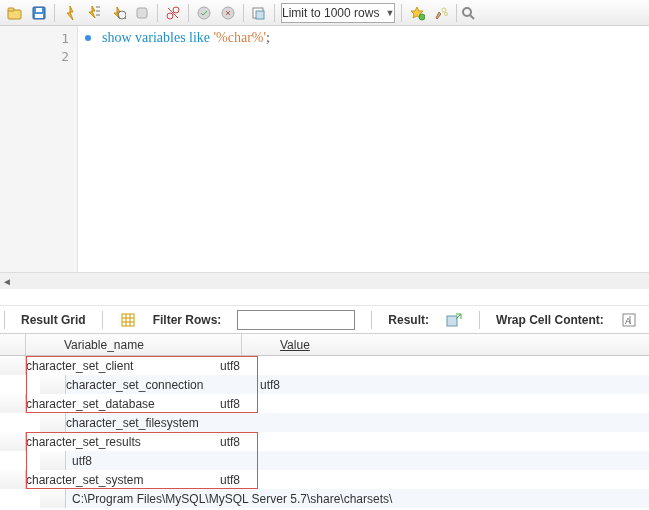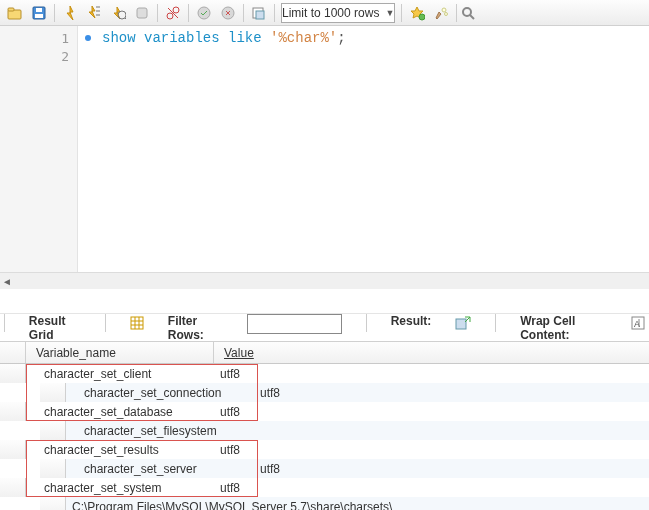--- a/index.html
+++ b/index.html
@@ -77,21 +77,21 @@
   }
   .gline .dot {
     width: 6px; height: 6px;
     border-radius: 50%;
     background: #3a8ee6;
     position: absolute;
     right: -14px;
   }
   .code {
     flex: 1;
-    font-family: Liberation Mono, monospace;
+    font-family: Liberation Serif, serif;
     font-size: 14px;
     padding: 3px 16px 0 24px;
     line-height: 18px;
     white-space: pre;
   }
   .kw { color: #1e90c8; }
   .str { color: #d28445; }
   .punct { color: #555; }
   .hscroll {
     height: 17px;
@@ -99,24 +99,25 @@
     border-top: 1px solid #dcdcdc;
     display: flex;
     align-items: center;
     padding-left: 2px;
   }
   .hscroll .scroll-left {
     font-size: 10px;
     color: #666;
   }
   .result-toolbar {
-    margin-top: 24px;
+    margin-top: 16px;
     height: 28px;
     display: flex;
-    gap: 24px;
+    align-items: center;
+    gap: 16px;
     padding: 0 4px;
     border-top: 1px solid #e5e5e5;
   }
   .rt-sep {
     width:1px; height:18px; background:#ccc;
   }
   .rt-label { font-size: 12px; color:#333;font-weight:bold; }
   .rt-bold { font-weight: 600; }
   .filter-input {
     width: 118px;
@@ -130,39 +131,40 @@
   }
   .grid {
     border-top:1px solid #d0d0d0;
   }
   .grid-header {
     display:flex;
     background: linear-gradient(#fdfdfd,#f1f1f1);
     border-bottom:1px solid #c9c9c9;
     height: 22px;
     align-items:center;
+    gap:28px;
   }
   .rowhead-cell {
     width: 26px;
     border-right:1px solid #d0d0d0;
     height:100%;
     background: linear-gradient(#fdfdfd,#f1f1f1);
   }
   .col-var { width: 188px; padding-left:10px; border-right:1px solid #d0d0d0; height:100%; display:flex;align-items:center;}
   .col-val { flex:1; padding-left:10px; height:100%; display:flex;align-items:center;text-decoration:underline;}
   .grid-body { position:relative; }
   .grow {
     display:flex;
     height: 19px;
     align-items:center;
     font-size: 12px;
   }
   .grow.alt { background:#f4f8fc;margin-left:40px; }
   .grow .rowhead-cell { background: linear-gradient(#fdfdfd,#f1f1f1); }
-  .cell-var { width:188px; padding-left:18px; }
+  .cell-var { width:188px; padding-left:0; }
   .cell-val { flex:1; padding-left:6px; }
   .redbox {
     position:absolute;
     border:1px solid #d9534f;
     pointer-events:none;
   }
   
   svg { display:block; }
 </style>
 </head>
@@ -346,21 +348,20 @@
         <div class="rowhead-cell"></div>
         <div class="cell-var">character_set_filesystem</div>
       </div>
     <div class="grow">
         <div class="rowhead-cell"></div>
         <div class="cell-var">character_set_results</div>
         <div class="cell-val">utf8</div>
       </div>
     <div class="grow alt">
         <div class="rowhead-cell"></div>
-        <div class="cell-var">character_set_server</div>
         <div class="cell-val">utf8</div>
       </div>
     <div class="grow">
         <div class="rowhead-cell"></div>
         <div class="cell-var">character_set_system</div>
         <div class="cell-val">utf8</div>
       </div>
     <div class="grow alt">
         <div class="rowhead-cell"></div>
         <div class="cell-val">C:\Program Files\MySQL\MySQL Server 5.7\share\charsets\</div>

